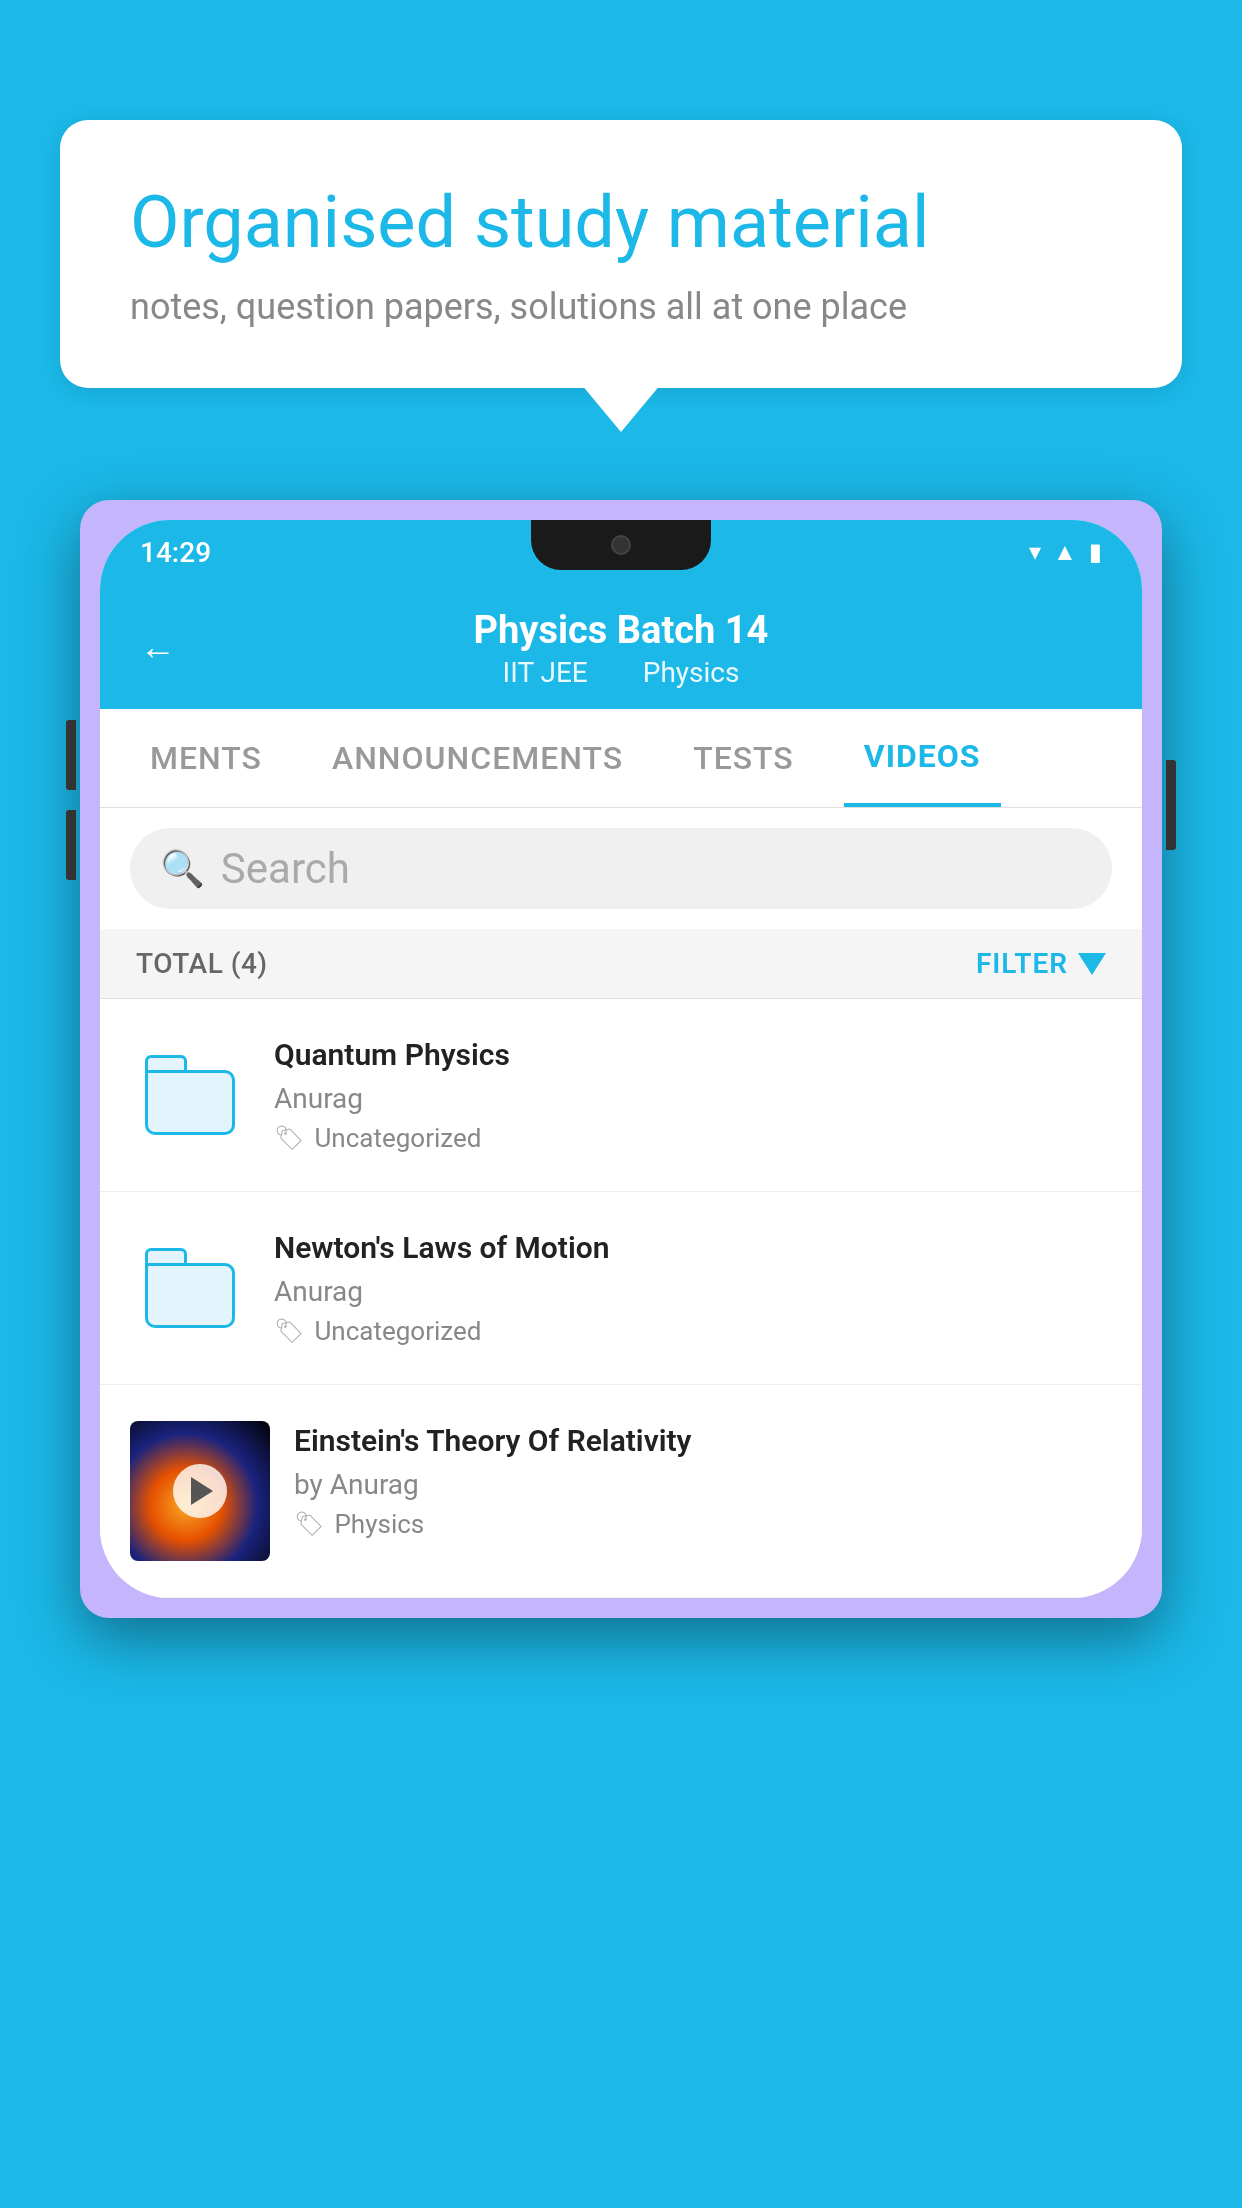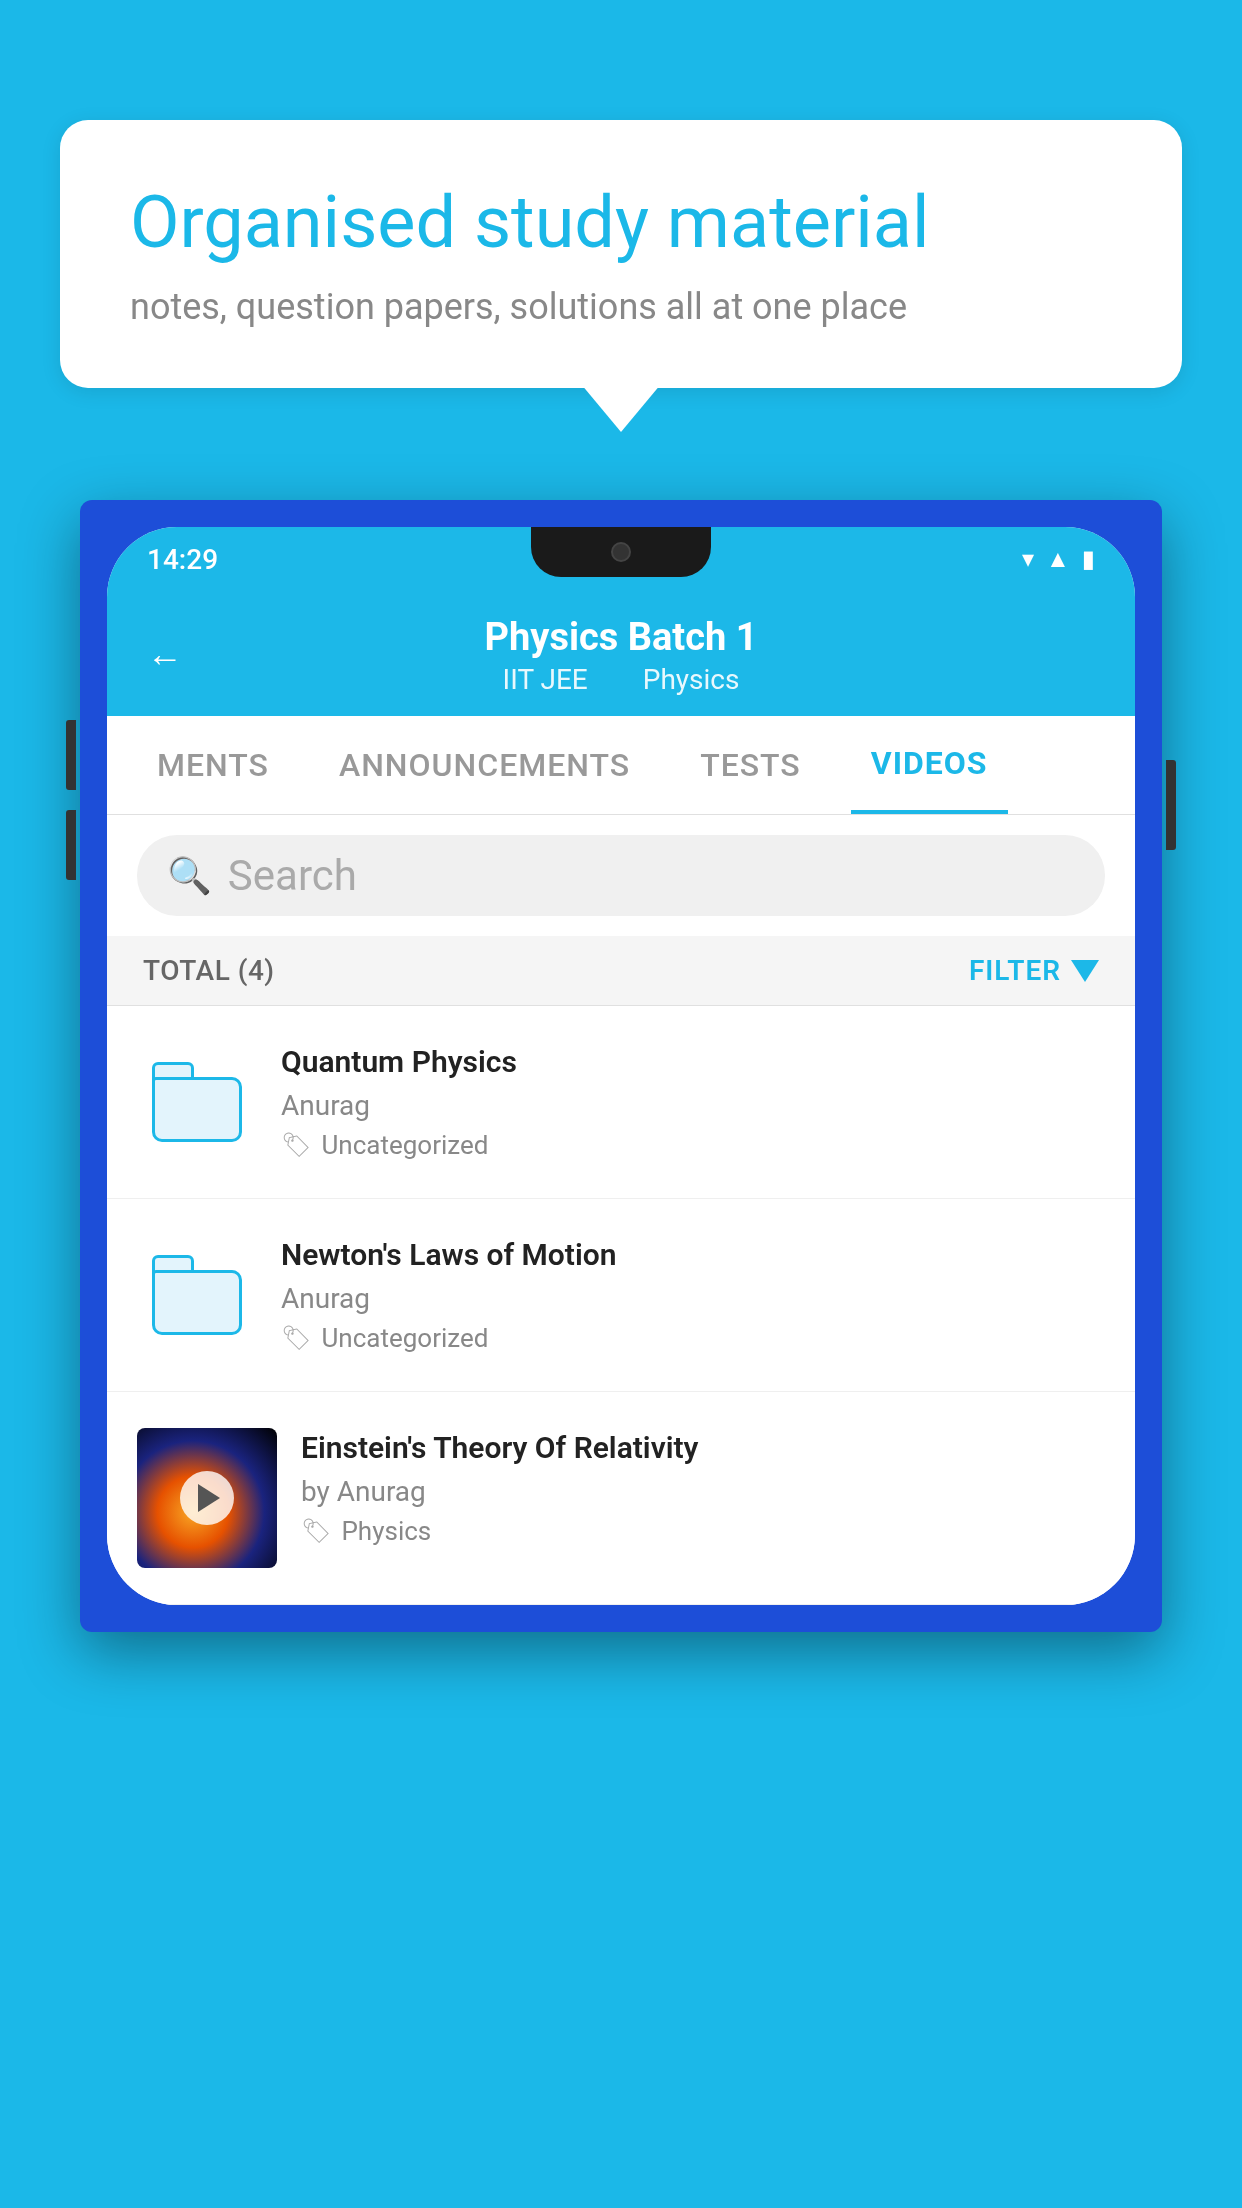--- a/index.html
+++ b/index.html
@@ -64,23 +64,23 @@
     .phone-wrapper {
       position: absolute;
       top: 500px;
       left: 80px;
       right: 80px;
       bottom: 0;
     }
 
     .phone-outer {
       width: 100%;
-      background: #1d4ed8;
-      border-radius: 12px;
-      padding: 27px;
+      background: #c4b5fd;
+      border-radius: 29px;
+      padding: 20px;
       box-shadow: 0 20px 60px rgba(0,0,0,0.4);
       position: relative;
     }
 
     .phone-inner {
       background: #f5f5f5;
       border-radius: 70px;
       overflow: hidden;
       position: relative;
     }
@@ -455,21 +455,21 @@
         </div>
         <div class="status-icons">
           <span>▾</span>
           <span>▲</span>
           <span>▮</span>
         </div>
       </div>
 
       <div class="app-header">
         <div class="header-back">←</div>
-        <div class="header-title">Physics Batch 1</div>
+        <div class="header-title">Physics Batch 14</div>
         <div class="header-subtitle">
           <span>IIT JEE</span>
           <span> </span>
           <span>Physics</span>
         </div>
       </div>
 
       <div class="tabs-bar">
         <div class="tab-item">MENTS</div>
         <div class="tab-item">ANNOUNCEMENTS</div>

